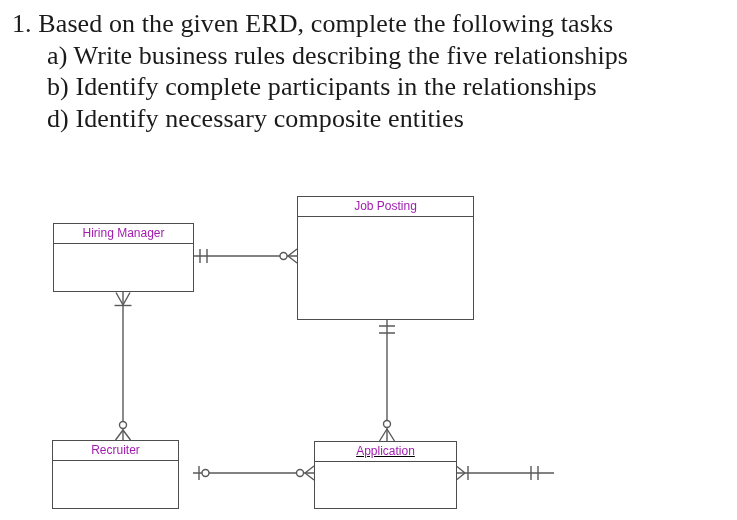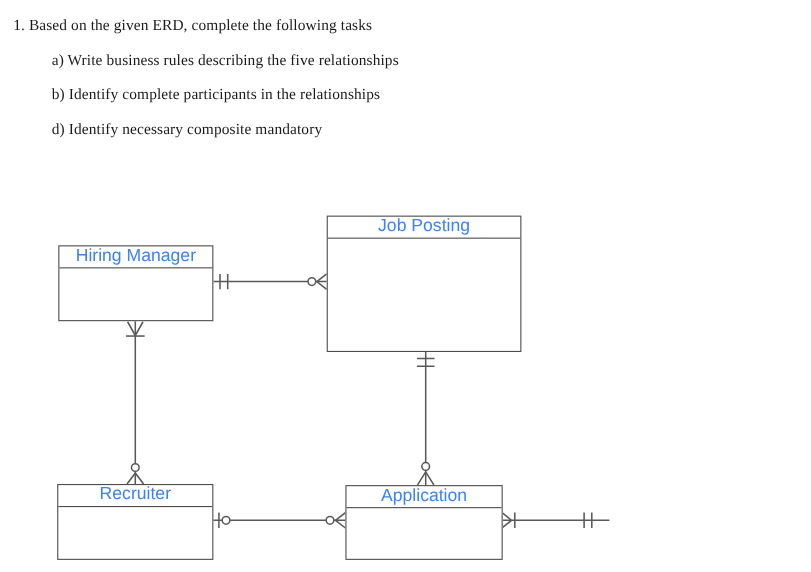--- a/index.html
+++ b/index.html
@@ -14,21 +14,21 @@
     background: #ffffff;
     overflow: hidden;
     font-family: "Liberation Serif", serif;
   }
   .task-block {
     position: absolute;
     left: 12px;
     top: 8px;
     width: 720px;
     color: #1a1a1a;
-    font-size: 14px;
+    font-size: 26px;
     line-height: 31.5px;
     letter-spacing: 0.1px;
   }
   .task-title {
     white-space: nowrap;
   }
   .task-item {
     padding-left: 35px;
     white-space: nowrap;
   }
@@ -50,38 +50,38 @@
     background: #ffffff;
     box-sizing: border-box;
     font-family: "Liberation Sans", sans-serif;
   }
   .entity-title {
     height: 18.5px;
     border-bottom: 1.5px solid #4d4d4d;
     display: flex;
     align-items: center;
     justify-content: center;
-    font-size: 16px;
-    color: #3b82f6;
+    font-size: 12px;
+    color: #a21caf;
     white-space: nowrap;
   }
   .entity-body {
     width: 100%;
   }
 </style>
 </head>
 <body>
 
 <div class="page">
 
   <div class="task-block">
     <div class="task-title">1. Based on the given ERD, complete the following tasks</div>
     <div class="task-item">a) Write business rules describing the five relationships</div>
     <div class="task-item">b) Identify complete participants in the relationships</div>
-    <div class="task-item">d) Identify necessary composite mandatory</div>
+    <div class="task-item">d) Identify necessary composite entities</div>
   </div>
 
   <div class="erd">
 
     <svg class="erd-svg" width="737" height="520" viewBox="0 0 737 520" stroke="#595959" stroke-width="1.4" fill="none">
 
       <g>
         <path d="M194,256 H297"></path>
         <path d="M200,249 V263 M207,249 V263"></path>
         <g>
@@ -136,25 +136,25 @@
     <div class="entity" style="left:53px; top:223px; width:141px; height:69px;text-align:right;">
       <div class="entity-title">Hiring Manager</div>
       <div class="entity-body"></div>
     </div>
 
     <div class="entity" style="left:297px; top:196px; width:177px; height:124px;">
       <div class="entity-title">Job Posting</div>
       <div class="entity-body"></div>
     </div>
 
-    <div class="entity" style="left:52px; top:440px; width:142px; height:69px;">
+    <div class="entity" style="left:52px; top:440px; width:127px; height:69px;">
       <div class="entity-title">Recruiter</div>
       <div class="entity-body"></div>
     </div>
 
-    <div class="entity" style="left:314px; top:441px; width:143px; height:68px;">
+    <div class="entity" style="left:314px; top:441px; width:143px; height:68px;text-decoration:underline;">
       <div class="entity-title">Application</div>
       <div class="entity-body"></div>
     </div>
 
 
   </div>
 </div>
 
 </body></html>

